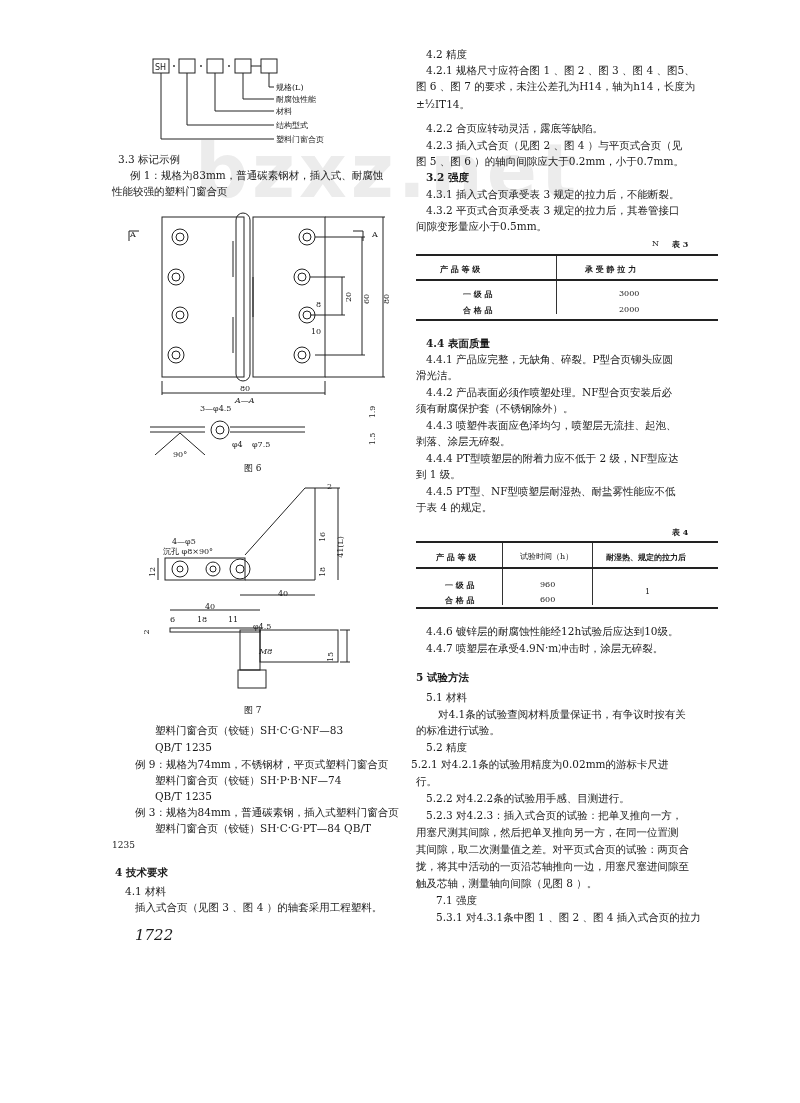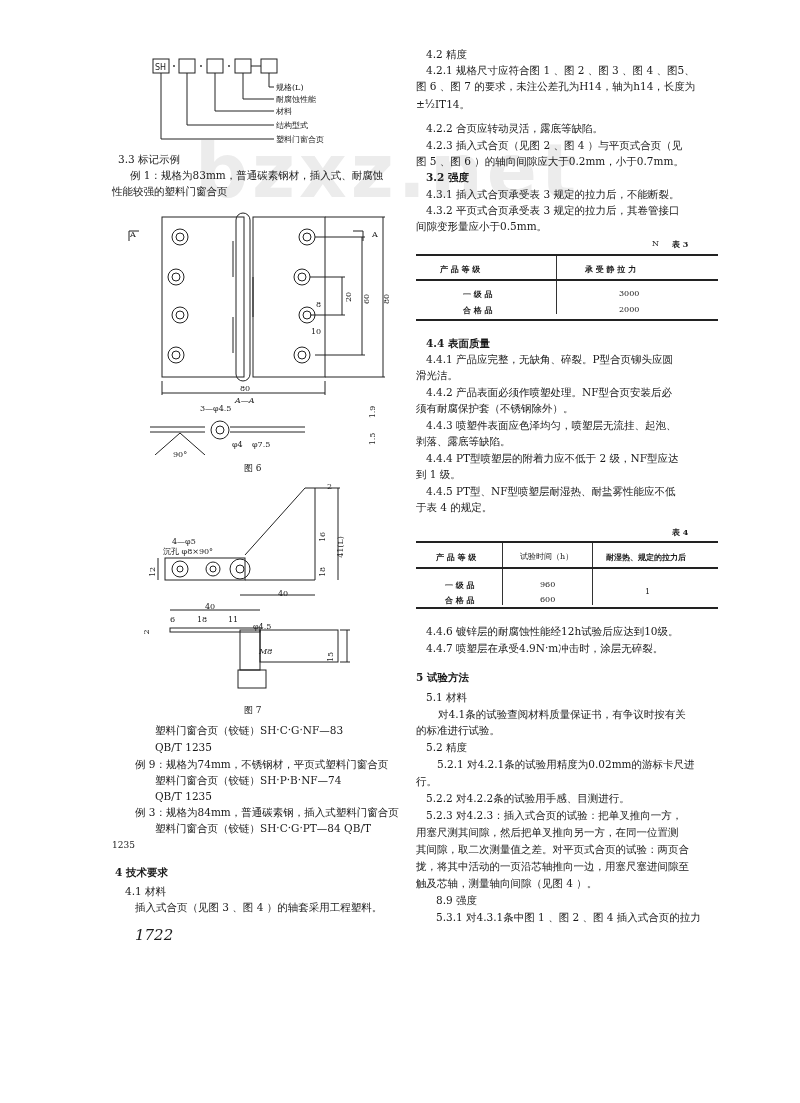--- a/index.html
+++ b/index.html
@@ -199,21 +199,21 @@
 <div class="txt sm b" style="left:463px;top:303px">合  格  品</div>
 <div class="txt sm" style="left:619px;top:303px">2000</div>
 <div class="rule-thick" style="left:416px;top:319px;width:302px"></div>
 
 <div class="txt b" style="left:426px;top:336px">4.4  表面质量</div>
 <div class="txt" style="left:426px;top:352px">4.4.1  产品应完整，无缺角、碎裂。P型合页铆头应圆</div>
 <div class="txt" style="left:416px;top:368px">滑光洁。</div>
 <div class="txt" style="left:426px;top:385px">4.4.2  产品表面必须作喷塑处理。NF型合页安装后必</div>
 <div class="txt" style="left:416px;top:401px">须有耐腐保护套（不锈钢除外）。</div>
 <div class="txt" style="left:426px;top:418px">4.4.3  喷塑件表面应色泽均匀，喷塑层无流挂、起泡、</div>
-<div class="txt" style="left:416px;top:434px">剥落、露底等缺陷。</div>
+<div class="txt" style="left:416px;top:434px">剥落、涂层无碎裂。</div>
 <div class="txt" style="left:426px;top:451px">4.4.4  PT型喷塑层的附着力应不低于 2 级，NF型应达</div>
 <div class="txt" style="left:416px;top:467px">到 1 级。</div>
 <div class="txt" style="left:426px;top:484px">4.4.5  PT型、NF型喷塑层耐湿热、耐盐雾性能应不低</div>
 <div class="txt" style="left:416px;top:500px">于表 4 的规定。</div>
 
 <div class="txt sm b" style="left:672px;top:525px">表 4</div>
 <div class="rule-thick" style="left:416px;top:541px;width:302px"></div>
 <div class="vline" style="left:502px;top:543px;height:62px"></div>
 <div class="vline" style="left:592px;top:543px;height:62px"></div>
 <div class="txt sm b" style="left:436px;top:550px">产 品 等 级</div>
@@ -228,22 +228,22 @@
 <div class="rule-thick" style="left:416px;top:607px;width:302px"></div>
 
 <div class="txt" style="left:426px;top:624px">4.4.6  镀锌层的耐腐蚀性能经12h试验后应达到10级。</div>
 <div class="txt" style="left:426px;top:641px">4.4.7  喷塑层在承受4.9N·m冲击时，涂层无碎裂。</div>
 
 <div class="txt b" style="left:416px;top:670px">5  试验方法</div>
 <div class="txt" style="left:426px;top:690px">5.1  材料</div>
 <div class="txt" style="left:438px;top:707px">对4.1条的试验查阅材料质量保证书，有争议时按有关</div>
 <div class="txt" style="left:416px;top:723px">的标准进行试验。</div>
 <div class="txt" style="left:426px;top:740px">5.2  精度</div>
-<div class="txt" style="left:437px;top:757px">5.2.1  对4.2.1条的试验用精度为0.02mm的游标卡尺进</div>
+<div class="txt" style="left:411px;top:757px">5.2.1  对4.2.1条的试验用精度为0.02mm的游标卡尺进</div>
 <div class="txt" style="left:416px;top:774px">行。</div>
 <div class="txt" style="left:426px;top:791px">5.2.2  对4.2.2条的试验用手感、目测进行。</div>
 <div class="txt" style="left:426px;top:808px">5.2.3  对4.2.3：插入式合页的试验：把单叉推向一方，</div>
 <div class="txt" style="left:416px;top:825px">用塞尺测其间隙，然后把单叉推向另一方，在同一位置测</div>
 <div class="txt" style="left:416px;top:842px">其间隙，取二次测量值之差。对平页式合页的试验：两页合</div>
 <div class="txt" style="left:416px;top:859px">拢，将其中活动的一页沿芯轴推向一边，用塞尺塞进间隙至</div>
-<div class="txt" style="left:416px;top:876px">触及芯轴，测量轴向间隙（见图 4 ）。</div>
-<div class="txt" style="left:436px;top:893px">8.9  强度</div>
+<div class="txt" style="left:416px;top:876px">触及芯轴，测量轴向间隙（见图 8 ）。</div>
+<div class="txt" style="left:436px;top:893px">7.1  强度</div>
 <div class="txt" style="left:436px;top:910px">5.3.1  对4.3.1条中图 1 、图 2 、图 4 插入式合页的拉力</div>
 
 </body></html>

